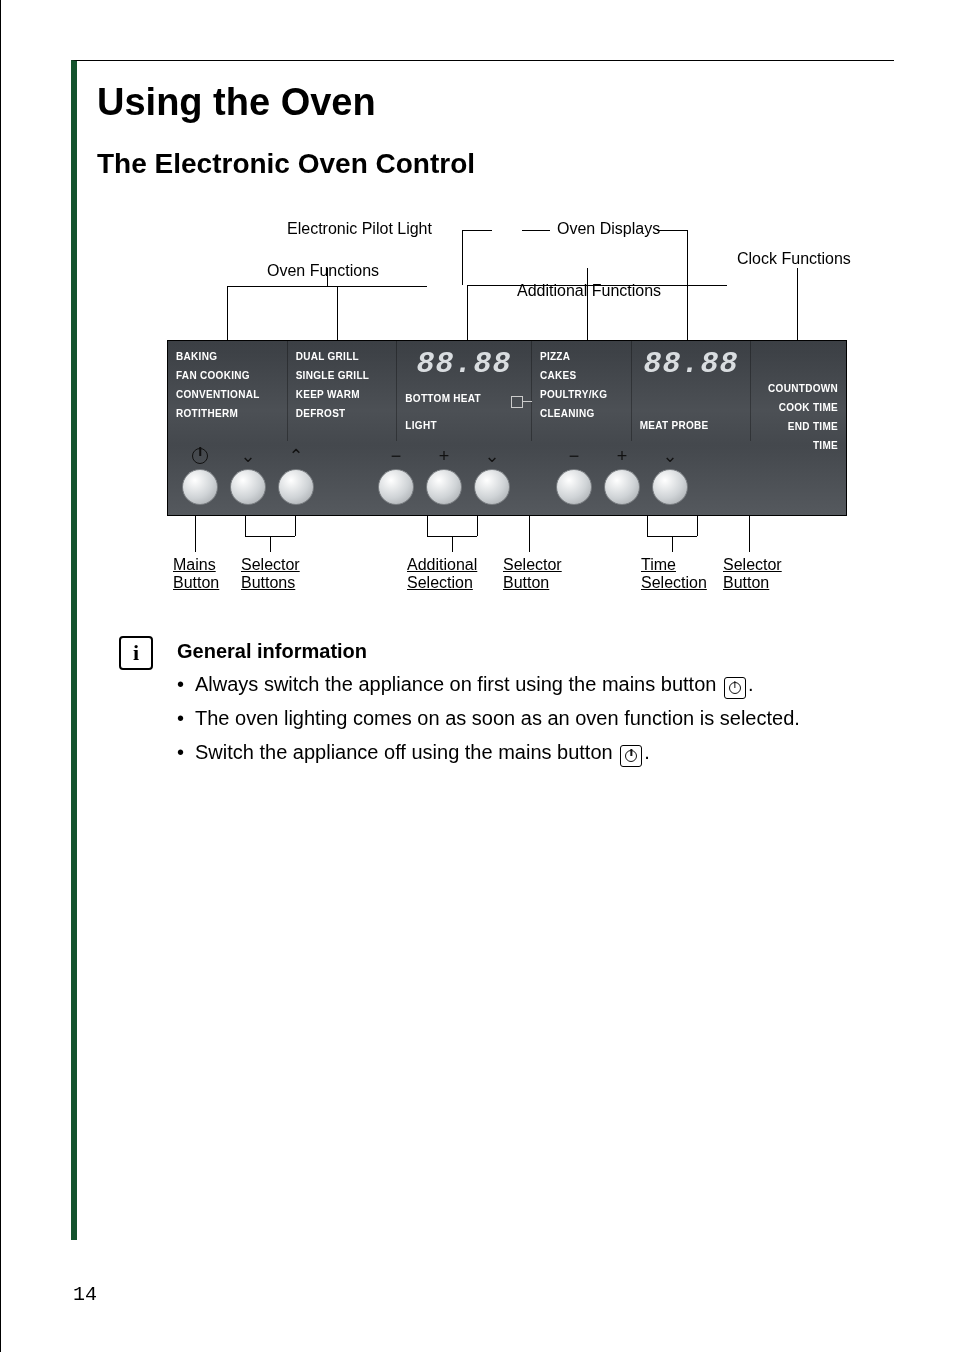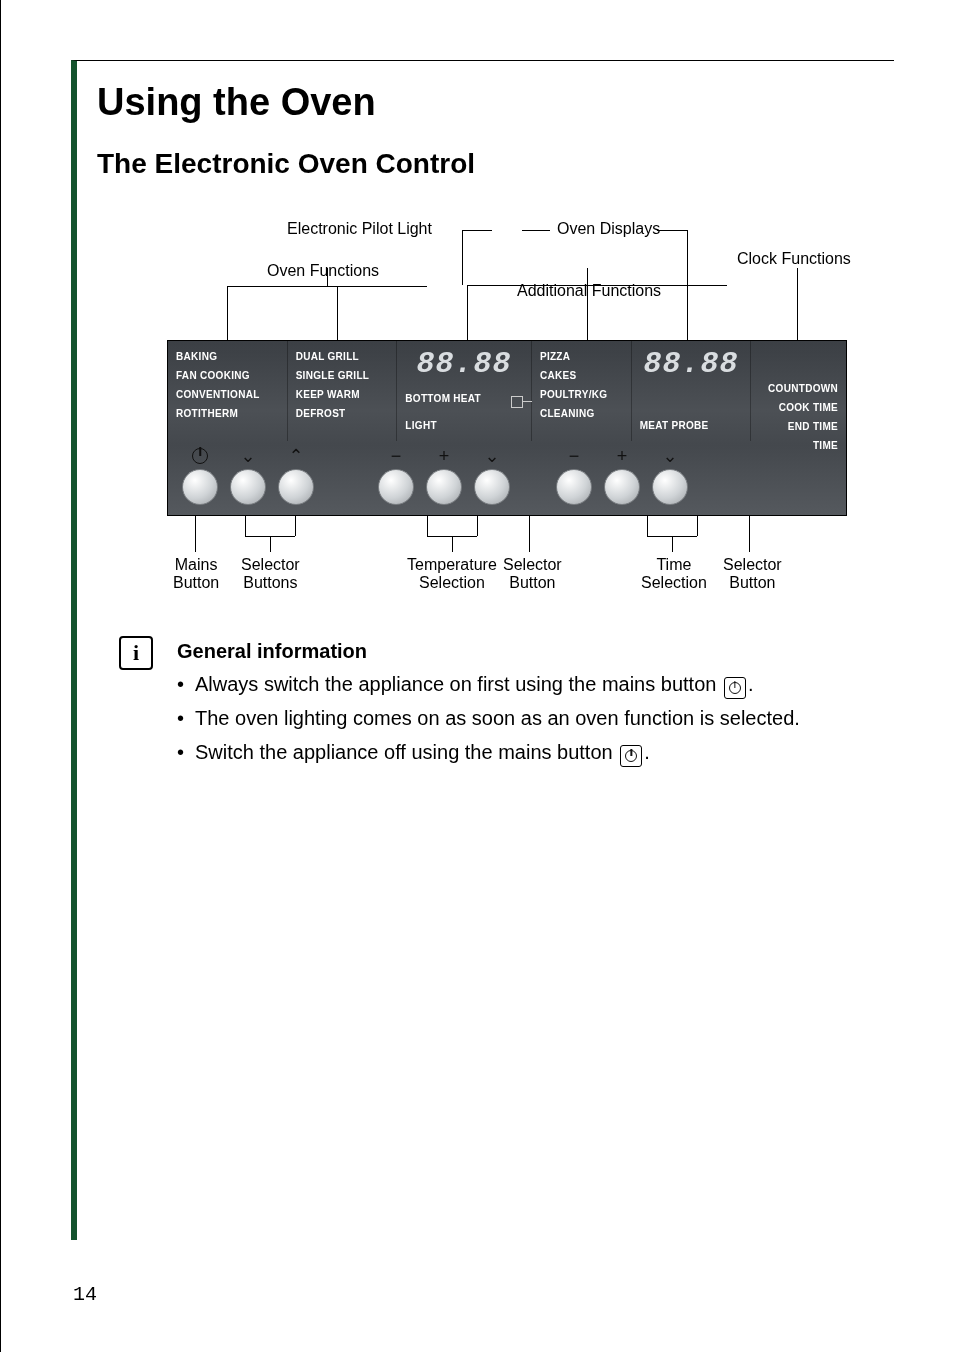--- a/index.html
+++ b/index.html
@@ -191,21 +191,21 @@
     width: 1.5px; height: 9px;
     background: #111;
     transform: translateX(-50%);
   }
 
   .callouts-bottom {
     position: relative;
     height: 90px;
     font-size: 16px;
   }
-  .callouts-bottom .callout { text-align: center; }
+  .callouts-bottom .callout { text-align: left; text-decoration: underline; }
 
   
   .info-row {
     display: flex;
     align-items: flex-start;
     margin-top: 12px;
   }
   .info-icon {
     width: 30px;
     height: 30px;
@@ -481,21 +481,21 @@
             <div class="stem vstem" style="left:505px; top:20px; height:16px;"></div>
           </div>
         <div class="callout">
             <div class="stem vstem" style="left:582px; top:0; height:36px;"></div>
           </div>
 
         <div class="callout" style="left:6px;  top:40px; white-space:pre;">Mains
 Button</div>
         <div class="callout" style="left:74px; top:40px; white-space:pre;">Selector
 Buttons</div>
-        <div class="callout" style="left:240px; top:40px; white-space:pre;">Temperature
+        <div class="callout" style="left:240px; top:40px; white-space:pre;">Additional
 Selection</div>
         <div class="callout" style="left:336px; top:40px; white-space:pre;">Selector
 Button</div>
         <div class="callout" style="left:474px; top:40px; white-space:pre;">Time
 Selection</div>
         <div class="callout" style="left:556px; top:40px; white-space:pre;">Selector
 Button</div>
       </div>
     </div>
 

